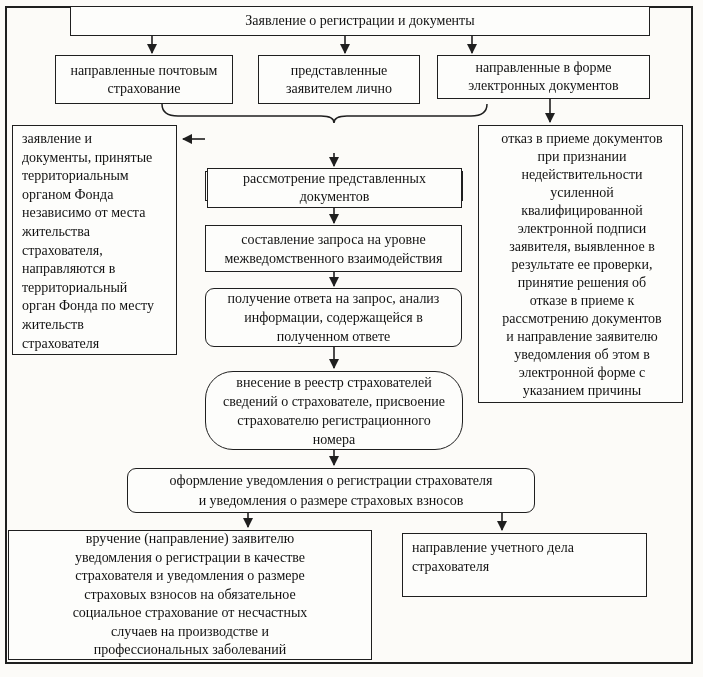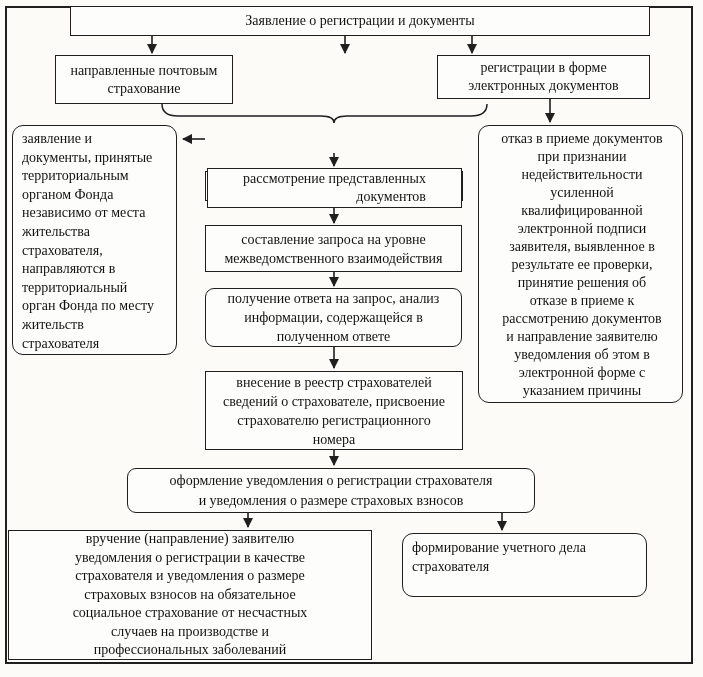--- a/index.html
+++ b/index.html
@@ -31,21 +31,20 @@
     line-height:18px;
   }
   .center{
     display:flex;align-items:center;justify-content:center;
     text-align:center;
     padding:1px 4px;
   }
   .leftalign{
     text-align:left;
     padding:4px 6px 2px 9px;
-    border-radius:11px;
   }
   .overlay{position:absolute;left:0;top:0;pointer-events:none;}
   .conn{stroke:var(--ink);stroke-width:1.6;fill:none;}
   .brace{stroke:var(--ink);stroke-width:1.5;fill:none;}
   .ah-fill{fill:var(--ink);}
 </style>
 </head>
 <body>
 
 <div class="canvas">
@@ -71,50 +70,52 @@
     <path class="conn" d="M334,450 L334,465" marker-end="url(#ah)"></path>
     <path class="conn" d="M248,513 L248,527" marker-end="url(#ah)"></path>
     <path class="conn" d="M502,513 L502,530" marker-end="url(#ah)"></path>
   </svg>
 
   <div class="node center" style="left:70px;top:6px;width:580px;height:30px;">Заявление о регистрации и документы</div>
 
   <div class="node center" style="left:55px;top:55px;width:178px;height:49px;">направленные почтовым
 страхование</div>
 
+  <div class="node center" style="left:258px;top:55px;width:162px;height:49px;">представленные
+заявителем лично</div>
 
-  <div class="node center" style="left:437px;top:55px;width:213px;height:44px;">регистрации в форме
+  <div class="node center" style="left:437px;top:55px;width:213px;height:44px;">направленные в форме
 электронных документов</div>
 
   <div class="node leftalign" style="left:12px;top:125px;width:165px;height:230px;line-height:18.6px;">заявление и
 документы, принятые
 территориальным
 органом Фонда
 независимо от места
 жительства
 страхователя,
 направляются в
 территориальный
 орган Фонда по месту
 жительств
 страхователя</div>
 
   <div class="node center" style="left:205px;top:123px;width:258px;height:30px;margin-top:48px;">регистрация заявления и документов</div>
 
-  <div class="node center" style="left:207px;top:168px;width:255px;height:40px;text-align:right;">рассмотрение представленных
+  <div class="node center" style="left:207px;top:168px;width:255px;height:40px;">рассмотрение представленных
 документов</div>
 
   <div class="node center" style="left:205px;top:225px;width:257px;height:47px;line-height:19px;">составление запроса на уровне
 межведомственного взаимодействия</div>
 
   <div class="node center" style="left:205px;top:288px;width:257px;height:59px;line-height:19px;border-radius:9px;">получение ответа на запрос, анализ
 информации, содержащейся в
 полученном ответе</div>
 
-  <div class="node center" style="left:205px;top:371px;width:258px;height:79px;line-height:19px;">внесение в реестр страхователей
+  <div class="node center" style="left:205px;top:371px;width:258px;height:79px;line-height:19px;border-radius:28px;">внесение в реестр страхователей
 сведений о страхователе, присвоение
 страхователю регистрационного
 номера</div>
 
   <div class="node leftalign" style="left:478px;top:125px;width:205px;height:278px;line-height:18px;text-align:center;">отказ в приеме документов
 при признании
 недействительности
 усиленной
 квалифицированной
 электронной подписи
@@ -132,16 +133,16 @@
 и уведомления о размере страховых взносов</div>
 
   <div class="node center" style="left:8px;top:530px;width:364px;height:130px;line-height:18.5px;">вручение (направление) заявителю
 уведомления о регистрации в качестве
 страхователя и уведомления о размере
 страховых взносов на обязательное
 социальное страхование от несчастных
 случаев на производстве и
 профессиональных заболеваний</div>
 
-  <div class="node leftalign" style="left:402px;top:533px;width:245px;height:64px;line-height:19px;">формирование учетного дела
+  <div class="node leftalign" style="left:402px;top:533px;width:245px;height:64px;line-height:19px;">направление учетного дела
 страхователя</div>
 
 </div>
 
 </body></html>

